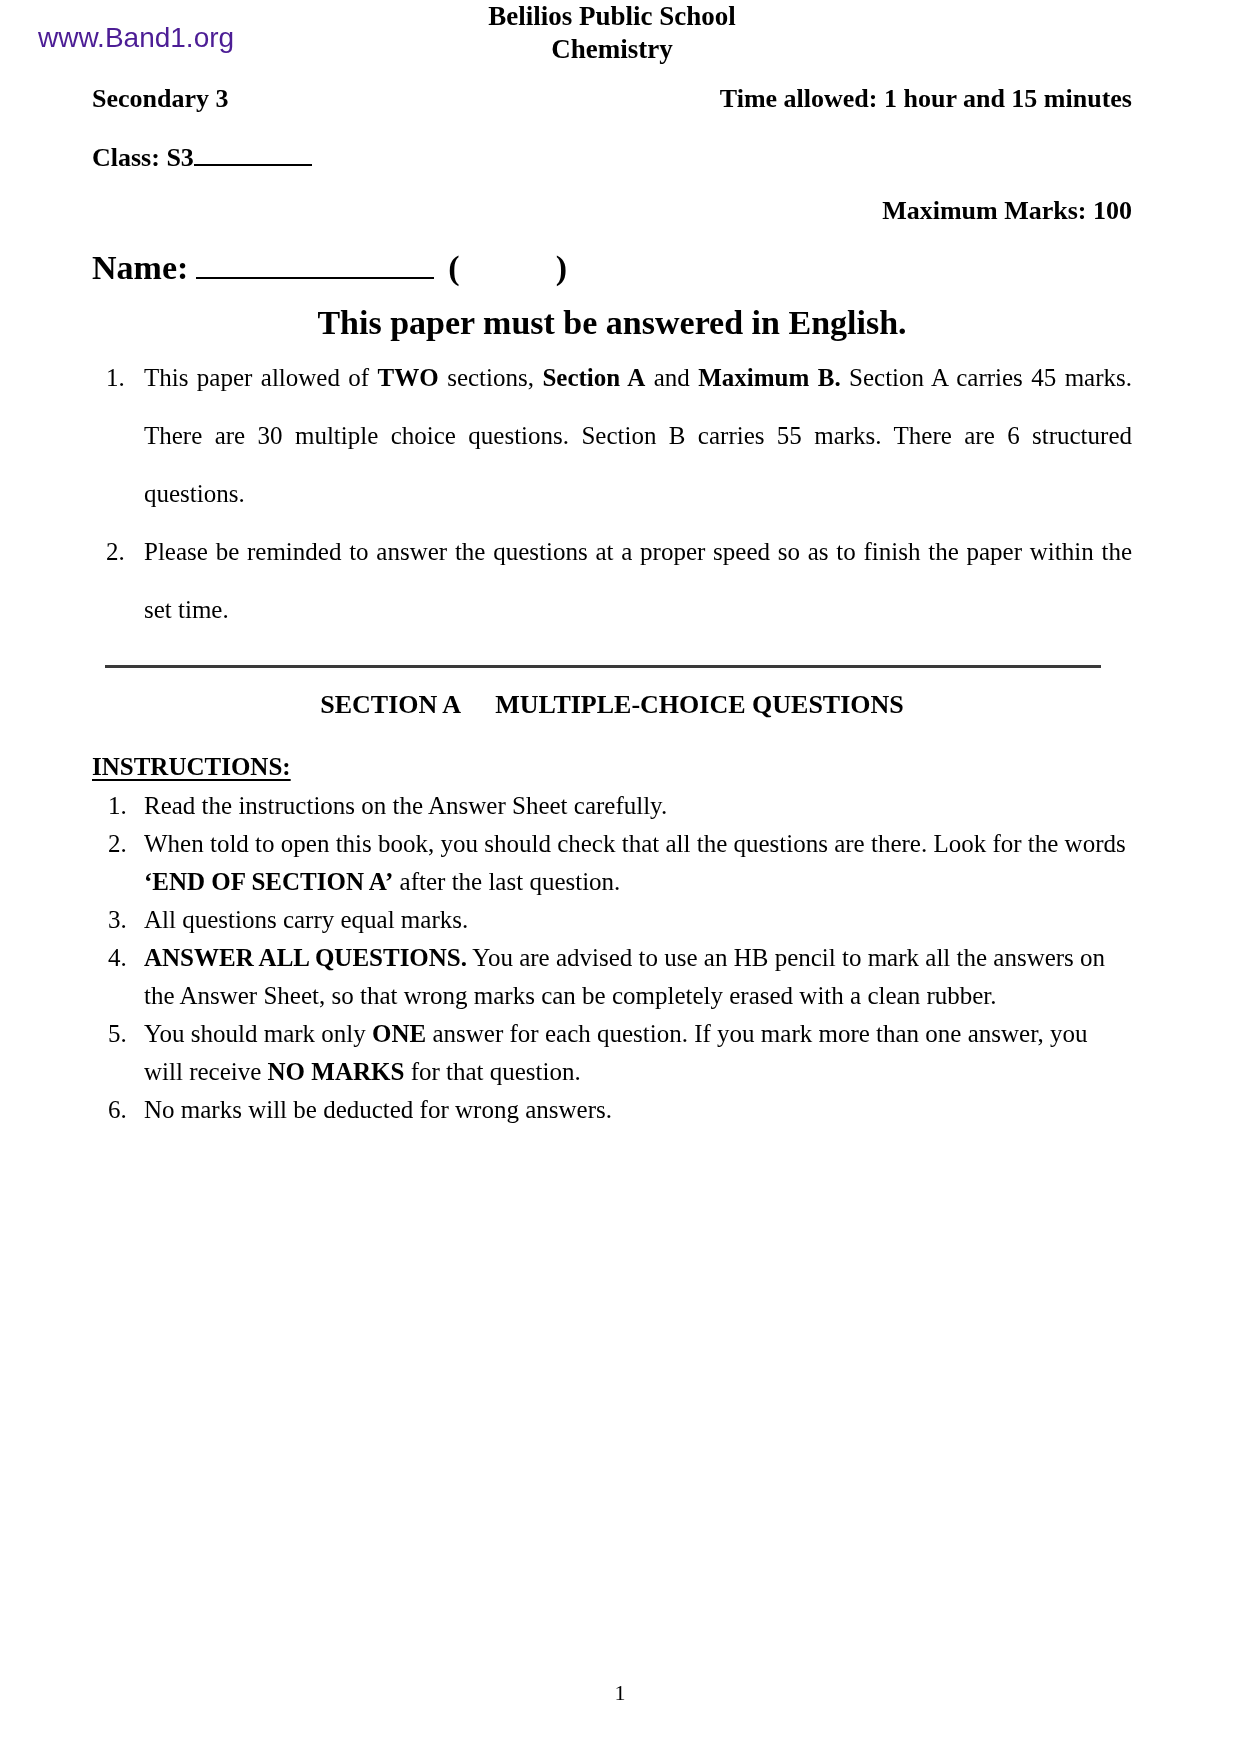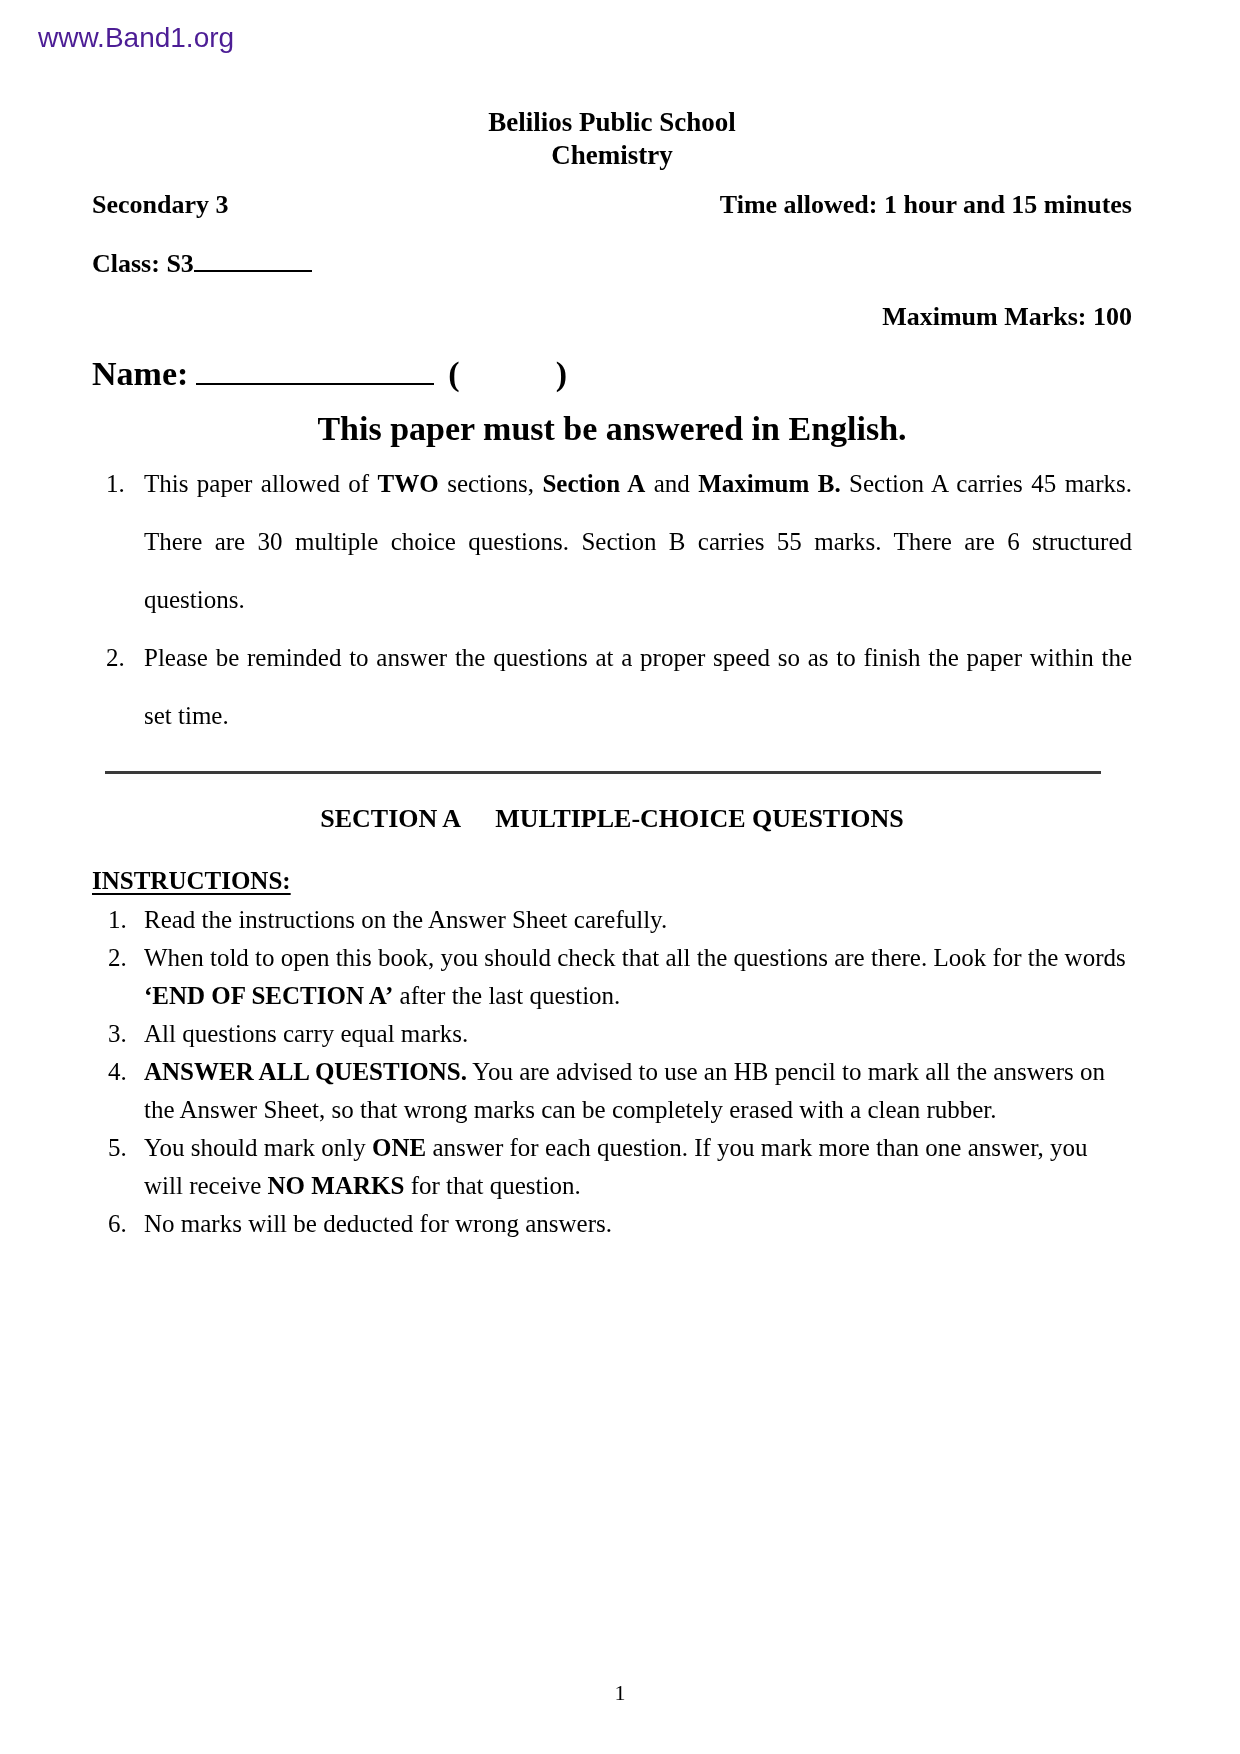--- a/index.html
+++ b/index.html
@@ -18,21 +18,20 @@
     left: 38px;
     font-family: "Liberation Sans", sans-serif;
     font-size: 28px;
     color: #4c1d95;
   }
   .content {
     position: absolute;
     left: 92px;
     top: 0;
     width: 1040px;
-    padding-top: 106px;
   }
   .title-block {
     text-align: center;
     font-weight: bold;
     font-size: 27px;
     line-height: 33px;
   }
   .level-row {
     margin-top: 16px;
     display: flex;
@@ -88,21 +87,21 @@
   .item-text { flex: 1; }
   .notes .item-text { text-align: justify; }
   .divider {
     margin: 26px 0 0 13px;
     width: 996px;
     height: 3px;
     background: #3a3a3a;
     border: none;
   }
   .section-title {
-    margin-top: 28px;
+    margin-top: 20px;
     text-align: center;
     font-weight: bold;
     font-size: 26px;
     line-height: 34px;
   }
   .section-title .part2 { margin-left: 34px; }
   .instructions-heading {
     margin-top: 28px;
     font-weight: bold;
     font-size: 25px;

